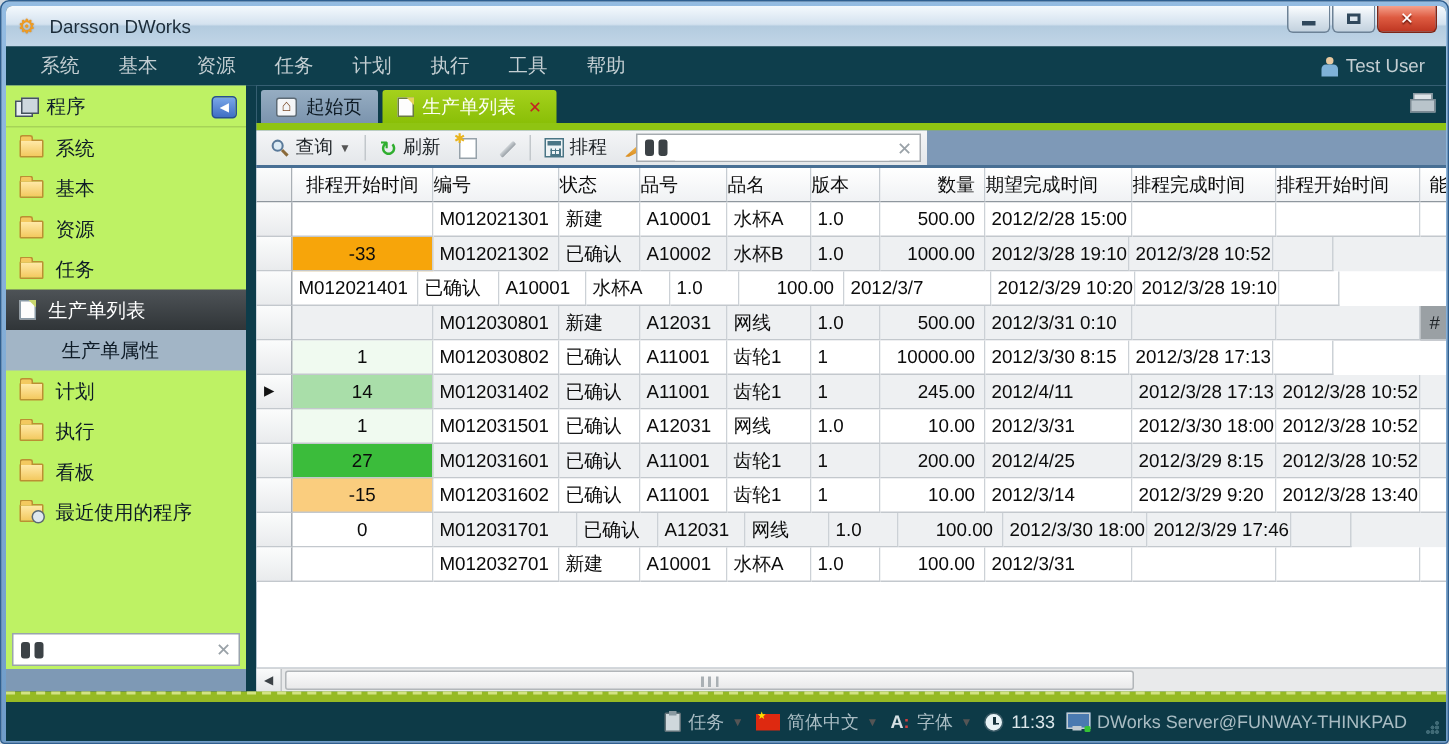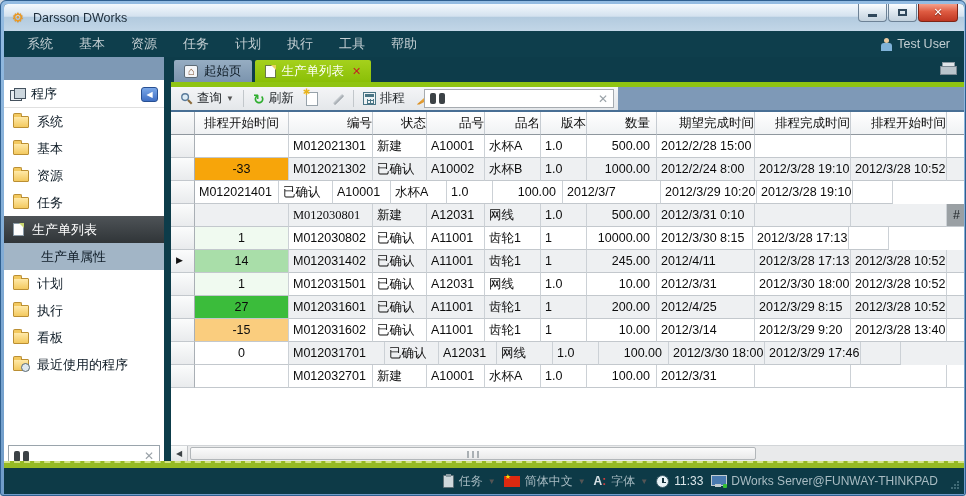--- a/index.html
+++ b/index.html
@@ -26,21 +26,21 @@
   .menu-item{color:#c3ced2;font-size:13px;padding:0 13px;line-height:26px;cursor:default;}
   .menu-user{position:absolute;right:14px;top:0;height:26px;display:flex;align-items:center;gap:5px;color:#c3ced2;font-size:12.5px;}
   .user-icon{display:inline-block;width:11px;height:13px;position:relative;}
   .user-icon::before{content:"";position:absolute;left:3px;top:0;width:5px;height:5px;border-radius:50%;background:#e8c9a0;}
   .user-icon::after{content:"";position:absolute;left:0;top:5px;width:11px;height:8px;border-radius:3px 3px 0 0;background:#7fb2d8;}
 
   
   .main{position:absolute;left:0;top:53px;width:960px;height:404px;background:#7e99b5;}
 
   
-  .sidebar{position:absolute;left:0;top:0;width:160px;height:389px;background:#ffffff;margin-top:23px;}
+  .sidebar{position:absolute;left:0;top:0;width:160px;height:389px;background:#bef264;}
   .sb-header{height:28px;display:flex;align-items:center;padding:0 6px;box-shadow:inset 0 -1px rgba(0,0,0,.12);}
   .programs-icon{width:14px;height:12px;position:relative;margin-right:7px;}
   .programs-icon::before{content:"";position:absolute;left:0;top:2px;width:10px;height:9px;background:#e9eef2;border:1px solid #45525e;}
   .programs-icon::after{content:"";position:absolute;left:4px;top:0;width:10px;height:9px;background:#cdd7de;border:1px solid #45525e;}
   .sb-header-label{font-size:13px;color:#10202c;flex:1;}
   .collapse-btn{width:17px;height:15px;background:linear-gradient(#7aa7e8,#3f6fc4);border:1px solid #274f92;border-radius:3px;
                 color:#fff;font-size:8px;line-height:13px;text-align:center;cursor:default;}
   .sb-item{height:27px;display:flex;align-items:center;padding-left:9px;gap:8px;font-size:13px;color:#0e1b26;cursor:default;}
   .sb-item.selected{background:linear-gradient(#4e5357,#303538);color:#fff;}
   .sb-item.sub{background:#a2b5c6;padding-left:37px;}
@@ -92,21 +92,21 @@
   .broom-icon::before{content:"";position:absolute;left:8px;top:0px;width:8px;height:3px;background:#b8924e;transform:rotate(35deg);border-radius:1px;}
   .broom-icon::after{content:"";position:absolute;left:0;top:5px;width:9px;height:8px;background:linear-gradient(#f0b24a,#d88b1e);clip-path:polygon(0 100%,100% 0,100% 60%,30% 100%);}
   .tool-search{position:absolute;left:253px;top:2px;width:190px;height:19px;background:#fff;border:1px solid #a6abb0;display:flex;align-items:center;padding:0 5px;gap:5px;}
   .tool-search input{flex:1;border:none;outline:none;font-size:12px;min-width:0;}
 
   
   #grid{position:absolute;left:0;top:55px;width:793px;height:333px;background:#fff;overflow:hidden;}
   .gridrow{display:flex;width:816px;}
   .corner{width:24px;height:23px;background:linear-gradient(#fbfcfc,#e9ebed);border-right:1px solid #a9afb5;border-bottom:1px solid #8f979e;}
   .th{height:23px;line-height:22px;border-right:1px solid #c6ccd2;border-bottom:1px solid #8f979e;
-      background:linear-gradient(#ffffff,#f0f2f4);font-size:12.5px;color:#0c0c0c;text-align:right;overflow:hidden;white-space:nowrap;}
+      background:linear-gradient(#ffffff,#f0f2f4);font-size:12.5px;color:#0c0c0c;text-align:left;overflow:hidden;white-space:nowrap;}
   .tr{display:flex;width:816px;height:23px;background:#fff;}
   .tr.alt{background:#eef0f2;}
   .row-header{width:24px;height:23px;background:linear-gradient(#fbfcfc,#e9ebed);border-right:1px solid #a9afb5;border-bottom:1px solid #c3c8cd;position:relative;}
   .row-arrow{position:absolute;left:5px;top:5px;font-size:9px;color:#111;}
   .td{height:23px;line-height:22px;font-size:12.5px;color:#0c0c0c;border-right:1px solid #ccd1d6;border-bottom:1px solid #c3c8cd;
       padding:0 4px;overflow:hidden;white-space:nowrap;background:inherit;}
   .col-diff{text-align:center;}
   .col-qty{text-align:right;padding-right:6px;}
   .td.marker{background:#9aa0a4;color:#1c2125;padding-left:6px;}
   .col-partial{padding-left:6px;}
@@ -323,42 +323,41 @@
               </div>
               <div class="tr alt">
                 <div class="row-header"></div>
                 <div class="td col-diff" style="width: 94px; background: rgb(247, 165, 10);">-33</div>
                 <div class="td col-num" style="width: 84px;">M012021302</div>
                 <div class="td col-status" style="width: 54px;">已确认</div>
                 <div class="td col-item_no" style="width: 58px;">A10002</div>
                 <div class="td col-item_name" style="width: 56px;">水杯B</div>
                 <div class="td col-version" style="width: 46px;">1.0</div>
                 <div class="td col-qty" style="width: 70px;">1000.00</div>
-                <div class="td col-expect" style="width: 98px;">2012/2/24 8:00</div>
                 <div class="td col-sched_end" style="width: 96px;">2012/3/28 19:10</div>
                 <div class="td col-sched_start" style="width: 96px;">2012/3/28 10:52</div>
                 <div class="td col-partial" style="width: 40px;"></div>
               </div>
               <div class="tr">
                 <div class="row-header"></div>
                 <div class="td col-num" style="width: 84px;">M012021401</div>
                 <div class="td col-status" style="width: 54px;">已确认</div>
                 <div class="td col-item_no" style="width: 58px;">A10001</div>
                 <div class="td col-item_name" style="width: 56px;">水杯A</div>
                 <div class="td col-version" style="width: 46px;">1.0</div>
                 <div class="td col-qty" style="width: 70px;">100.00</div>
                 <div class="td col-expect" style="width: 98px;">2012/3/7</div>
                 <div class="td col-sched_end" style="width: 96px;">2012/3/29 10:20</div>
                 <div class="td col-sched_start" style="width: 96px;">2012/3/28 19:10</div>
                 <div class="td col-partial" style="width: 40px;"></div>
               </div>
               <div class="tr alt">
                 <div class="row-header"></div>
                 <div class="td col-diff" style="width: 94px;"></div>
-                <div class="td col-num" style="width: 84px; font-family: Liberation Serif, serif;">M012030801</div>
+                <div class="td col-num" style="width: 84px;">M012030801</div>
                 <div class="td col-status" style="width: 54px;">新建</div>
                 <div class="td col-item_no" style="width: 58px;">A12031</div>
                 <div class="td col-item_name" style="width: 56px;">网线</div>
                 <div class="td col-version" style="width: 46px;">1.0</div>
                 <div class="td col-qty" style="width: 70px;">500.00</div>
                 <div class="td col-expect" style="width: 98px;">2012/3/31 0:10</div>
                 <div class="td col-sched_end" style="width: 96px;"></div>
                 <div class="td col-sched_start" style="width: 96px;"></div>
                 <div class="td col-partial marker" style="width: 40px;">#</div>
               </div>

